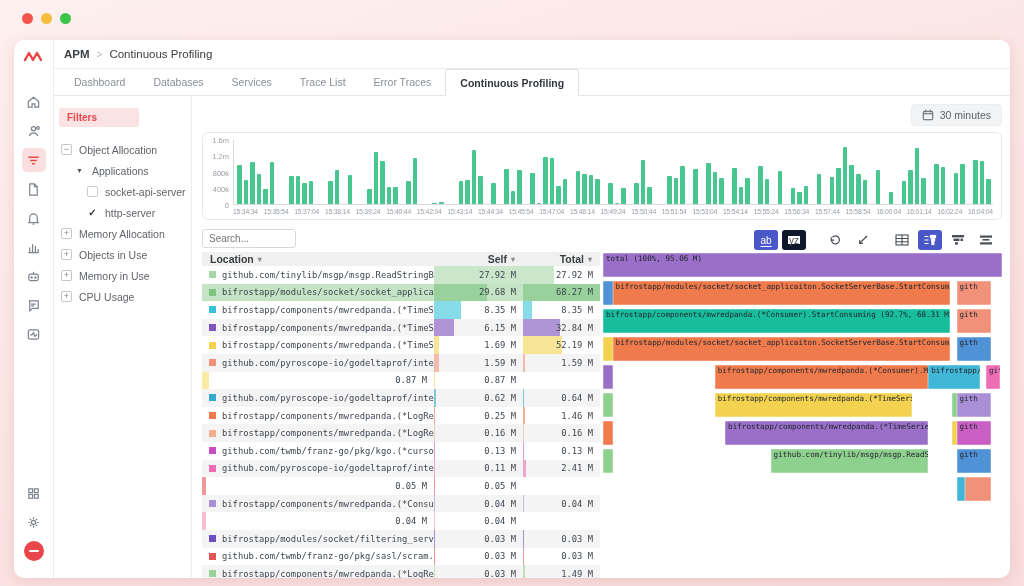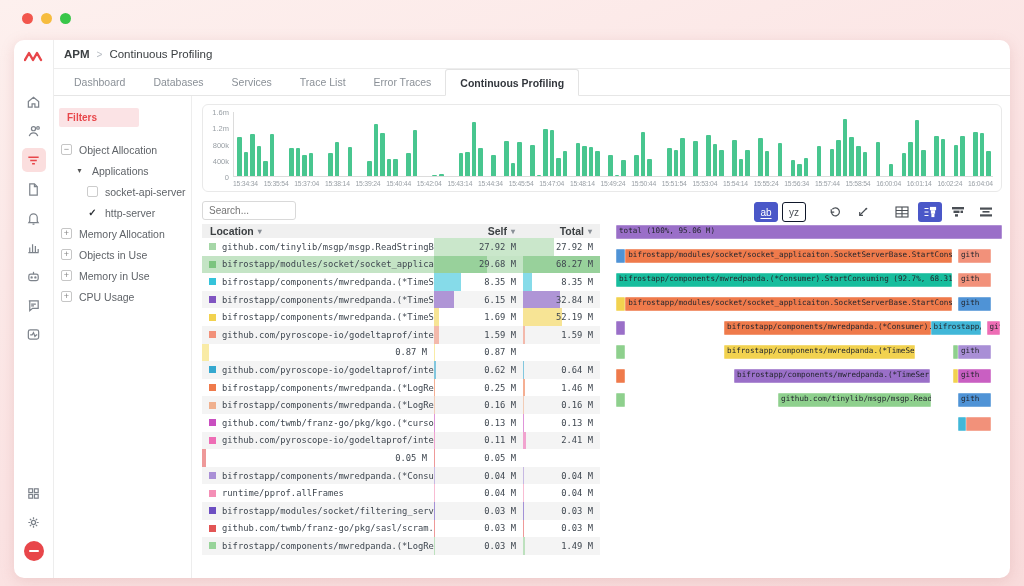--- a/index.html
+++ b/index.html
@@ -62,21 +62,21 @@
     padding:7px 8px 2px 4px; display:flex; flex-direction:column; flex-shrink:0; }
   .plot { flex:1; display:flex; min-height:0; }
   .yaxis { width:26px; position:relative; font-size:7.5px; color:#9aa0a6; flex-shrink:0; }
   .yaxis span { position:absolute; right:4px; transform:translateY(-50%); }
   .bars { flex:1; display:flex; align-items:flex-end; gap:2px; padding:0 3px;
     border-left:1px solid #dcdcdc; border-bottom:1px solid #dcdcdc; }
   .bar { flex:1; background:#48c68f; border-radius:1px 1px 0 0; min-width:1px; }
   .xticks { display:flex; justify-content:space-between; padding-left:26px; height:12px;
     align-items:center; font-size:6.8px; color:#9aa0a6; letter-spacing:-0.2px; }
 
-  .analysis { display:flex; margin-top:8px; flex:1; min-height:0; gap:16px; }
+  .analysis { display:flex; margin-top:8px; flex:1; min-height:0; gap:3px; }
   .left { width:398px; flex-shrink:0; display:flex; flex-direction:column; min-height:0; }
   .searchrow { height:24px; }
   .search { width:94px; height:19px; border:1px solid #d9d9d9; border-radius:3px;
     font-size:10px; padding:0 6px; color:#444; outline:none; font-family:"Liberation Sans",sans-serif; }
   .thead { display:grid; grid-template-columns:232px 89px 77px; background:#f0f0f0;
     height:14px; align-items:center; font-size:10.5px; font-weight:bold; color:#3c4043; }
   .thead .h { padding:0 8px; display:flex; gap:4px; align-items:center; }
   .thead .h.num { justify-content:flex-end; }
   .thead .caret { color:#8a9097; font-size:8px; }
   .tbody { flex:1; overflow:hidden; }
@@ -88,28 +88,28 @@
   .sw { width:7px; height:7px; flex-shrink:0; margin:0 6px 0 7px; }
   .t-loc span.txt { white-space:nowrap; overflow:hidden; }
   .t-num { position:relative; overflow:hidden; }
   .t-num .fill { position:absolute; left:0; top:0; bottom:0; opacity:.6; }
   .t-num .v { position:absolute; right:7px; top:0; bottom:0; display:flex; align-items:center; }
 
   .right { flex:1; min-width:0; display:flex; flex-direction:column; }
   .toolbar { height:24px; display:flex; justify-content:flex-end; align-items:center; gap:4px; padding-right:4px; }
   .tbtn { height:20px; min-width:24px; display:flex; align-items:center; justify-content:center;
     border-radius:3px; font-size:10px; color:#4a4f55; background:#fff; }
-  .tbtn.boxed { border:1px solid #0f172a; }
+  .tbtn.boxed { border:6px solid #0f172a; }
   .tbtn.active { background:#4a57c8; border-color:#4a57c8; color:#fff; }
   .tbtn.active svg * { stroke:#fff; fill:#fff; }
   .tgap { width:8px; }
   .tbtn u { text-decoration-thickness:1px; text-underline-offset:2px; }
 
   .flame { flex:1; position:relative; padding-top:1px; }
-  .fl-row { position:relative; height:14px; margin-bottom:10px; }
+  .fl-row { position:relative; height:24px; margin-bottom:4px; }
   .fl-seg { position:absolute; top:0; height:100%; overflow:hidden; white-space:nowrap;
     font-family:"DejaVu Sans Mono", monospace; font-size:7.6px; line-height:12.6px;
     color:#23262e; padding-left:3px; border-radius:1px;
     box-shadow:inset 0 0 0 0.5px rgba(255,255,255,.45); }
 </style>
 </head>
 <body>
 
 <div class="traffic">
   <span class="tl-close"></span>
@@ -248,20 +248,29 @@
               <span class="f-label">Memory in Use</span>
             </div>
             <div class="f-item" style="padding-left: 2px;">
               <span class="f-ico expand-plus">+</span>
               <span class="f-label">CPU Usage</span>
             </div>
           </div>
       </div>
 
       <div class="content">
+        <div class="timerow">
+          <div class="timebtn">
+            <svg width="12" height="12" viewBox="0 0 14 14" fill="none" stroke="#5f6368" stroke-width="1.2">
+              <rect x="1.5" y="2.5" width="11" height="10" rx="1.5"></rect>
+                <path d="M1.5 5.5h11M4.5 1v3M9.5 1v3"></path>
+            </svg>
+            <span>30 minutes</span>
+          </div>
+        </div>
 
         <div class="chartbox">
           <div class="plot">
             <div class="yaxis">
                 <span style="top: 0%;">1.6m</span>
                 <span style="top: 25%;">1.2m</span>
                 <span style="top: 50%;">800k</span>
                 <span style="top: 75%;">400k</span>
                 <span style="top: 100%;">0</span>
               </div>
@@ -615,24 +624,20 @@
                   <div class="t-num">
                     <span class="fill" style="width: 1.6%; background: rgb(169, 143, 214);"></span>
                     <span class="v">0.04 M</span>
                   </div>
                   <div class="t-num">
                     <span class="fill" style="width: 1.6%; background: rgb(169, 143, 214);"></span>
                     <span class="v">0.04 M</span>
                   </div>
                 </div>
                 <div class="t-row">
-                  <div class="t-loc">
-                    <span class="sw" style="background: rgb(244, 143, 182);"></span>
-                    <span class="txt">runtime/pprof.allFrames</span>
-                  </div>
                   <div class="t-num">
                     <span class="fill" style="width: 1.6%; background: rgb(244, 143, 182);"></span>
                     <span class="v">0.04 M</span>
                   </div>
                   <div class="t-num">
                     <span class="fill" style="width: 1.6%; background: rgb(244, 143, 182);"></span>
                     <span class="v">0.04 M</span>
                   </div>
                 </div>
                 <div class="t-row">

